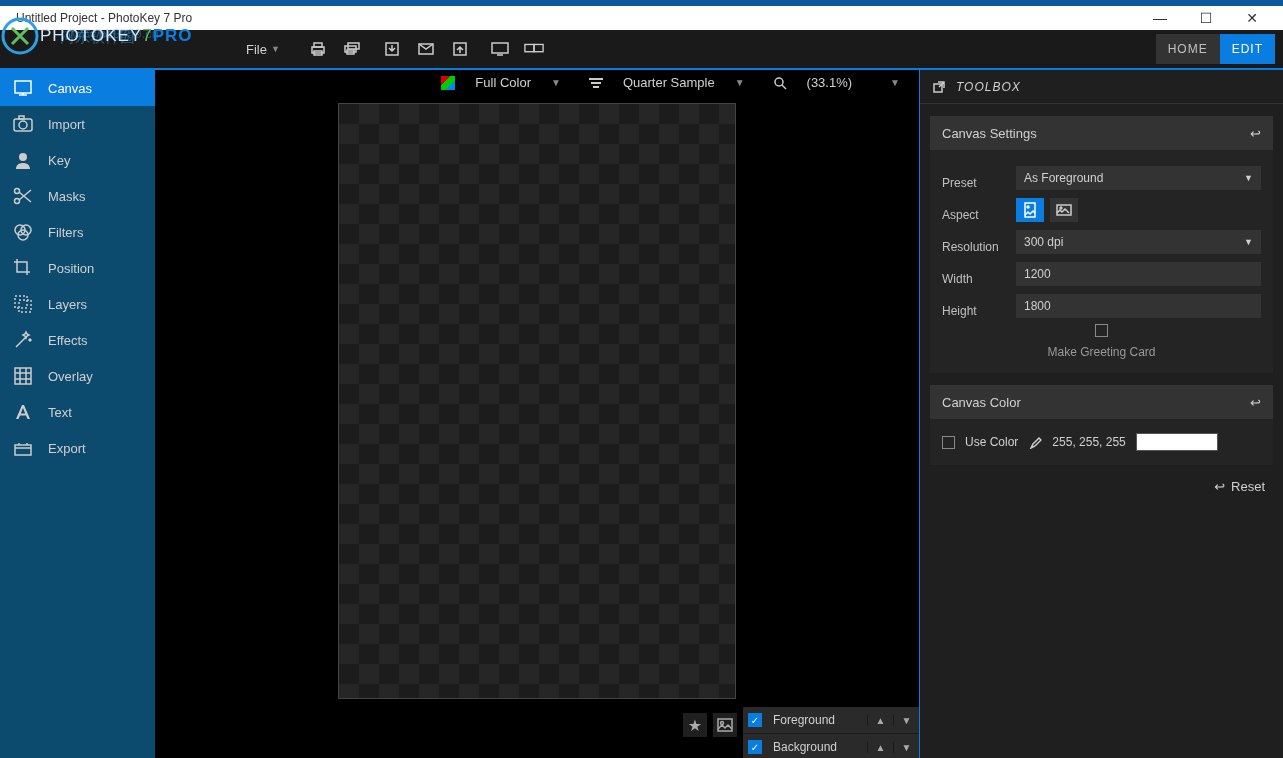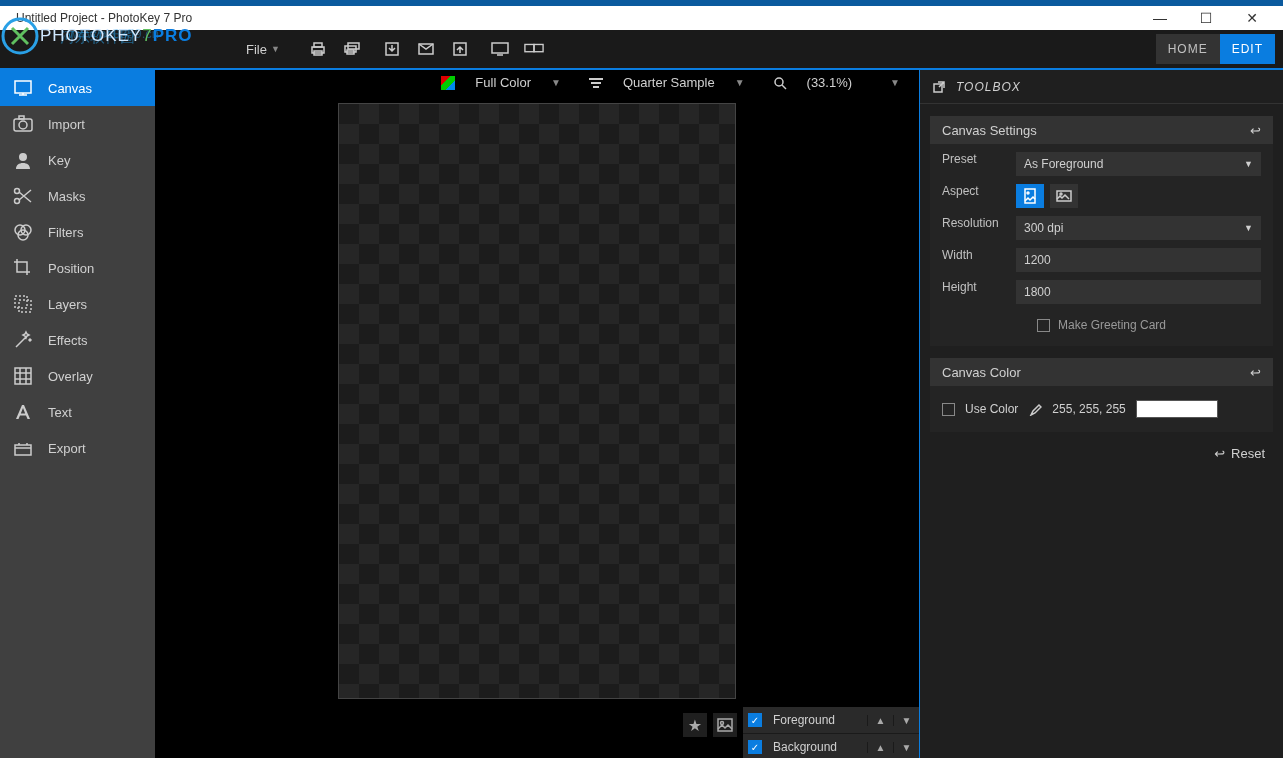--- a/index.html
+++ b/index.html
@@ -22,21 +22,21 @@
 .file-menu { margin-left: 230px; color: #d0d0d0; font-size: 13px; display: flex; align-items: center; gap: 4px; padding: 4px 8px; }
 .tbicons { display: flex; gap: 14px; margin-left: 20px; }
 .tbicon { width: 20px; height: 20px; display: flex; align-items: center; justify-content: center; color: #d0d0d0; }
 .tbicons-r { margin-left: 20px; display: flex; gap: 14px; }
 .toolbar-spacer { flex: 1; }
 .tab-btn { padding: 8px 12px; color: #c0c0c0; font-size: 12px; letter-spacing: 1px; }
 .tab-btn.home { background: #333; }
 .tab-btn.edit { background: #0a7de0; color: #fff; }
 
 .main { display: flex; height: 688px; background: #000; }
-.sidebar { width: 155px; background: #404040; }
+.sidebar { width: 155px; background: #0c4a6e; }
 .side-item { height: 36px; display: flex; align-items: center; padding: 0 12px; gap: 14px; color: #d0d0d0; font-size: 13px; }
 .side-item.active { background: #0a7de0; color: #fff; }
 .side-icon { width: 22px; height: 22px; display: flex; align-items: center; justify-content: center; }
 
 .center { flex: 1; background: #000; display: flex; flex-direction: column; }
 .center-toolbar { height: 34px; display: flex; align-items: center; justify-content: flex-end; gap: 10px; padding: 0 10px; }
 .dropdown { display: flex; align-items: center; gap: 20px; padding: 4px 8px; color: #d0d0d0; font-size: 13px; border: 1px solid transparent; }
 .dropdown .caret { color: #888; font-size: 10px; }
 .dd-sw { width: 14px; height: 14px; background: linear-gradient(135deg,#d00 0 33%,#0c0 33% 66%,#08e 66%); }
 
@@ -58,30 +58,30 @@
 .layer-rows { display: flex; flex-direction: column; }
 .layer-row { height: 27px; display: flex; align-items: center; background: #2a2a2a; border-bottom: 1px solid #1a1a1a; }
 .layer-row .chk { width: 24px; display: flex; justify-content: center; color: #fff; }
 .layer-row .chkbox { width: 14px; height: 14px; background: #0a7de0; display: flex; align-items: center; justify-content: center; font-size: 10px; }
 .layer-row .lbl { width: 100px; padding-left: 6px; color: #d0d0d0; font-size: 12px; }
 .layer-row .arr { width: 26px; text-align: center; color: #aaa; font-size: 10px; border-left: 1px solid #1a1a1a; }
 
 .right { width: 364px; background: #1f1f1f; border-left: 1px solid #0a7de0; display: flex; flex-direction: column; }
 .right-header { height: 34px; display: flex; align-items: center; gap: 10px; padding: 0 12px; color: #d0d0d0; font-size: 12px; letter-spacing: 1px; border-bottom: 1px solid #333; font-style: italic; }
 .panel { margin: 12px 10px 0; }
-.panel-title { height: 28px; background: #333; display: flex; align-items: center; justify-content: space-between; padding: 0 12px; color: #d0d0d0; font-size: 13px; }
+.panel-title { height: 34px; background: #333; display: flex; align-items: center; justify-content: space-between; padding: 0 12px; color: #d0d0d0; font-size: 13px; }
 .panel-body { background: #242424; padding: 8px 12px; }
-.row { display: flex; align-items: flex-start; height: 32px; gap: 8px; }
+.row { display: flex; align-items: flex-end; height: 32px; gap: 8px; }
 .row .lbl { width: 66px; color: #c0c0c0; font-size: 12px; }
 .sel { flex: 1; height: 24px; background: #333; color: #d0d0d0; font-size: 12px; display: flex; align-items: center; justify-content: space-between; padding: 0 8px; }
 .txt-input { flex: 1; height: 24px; background: #333; color: #d0d0d0; font-size: 12px; padding: 12px 8px; display: flex; align-items: center; }
 .aspect-btns { display: flex; gap: 6px; }
 .aspect-btn { width: 28px; height: 24px; background: #333; display: flex; align-items: center; justify-content: center; color: #d0d0d0; }
 .aspect-btn.active { background: #0a7de0; }
-.chk-row { display: flex; align-items: center; gap: 8px; padding: 6px 0; color: #999; font-size: 12px; }
+.chk-row { display: flex; align-items: center; gap: 8px; padding: 6px 0; color: #999; font-size: 12px; flex-direction: column; }
 .chk-empty { width: 13px; height: 13px; border: 1px solid #888; }
 .color-row { display: flex; align-items: center; gap: 10px; padding: 6px 0; color: #d0d0d0; font-size: 12px; }
 .color-sw { width: 82px; height: 18px; background: #fff; border: 1px solid #555; }
 .reset-row { display: flex; justify-content: flex-end; padding: 14px 18px; color: #d0d0d0; font-size: 13px; gap: 6px; }
 svg { display: block; }
 </style>
 </head>
 <body>
 
 <div class="titlebar">

